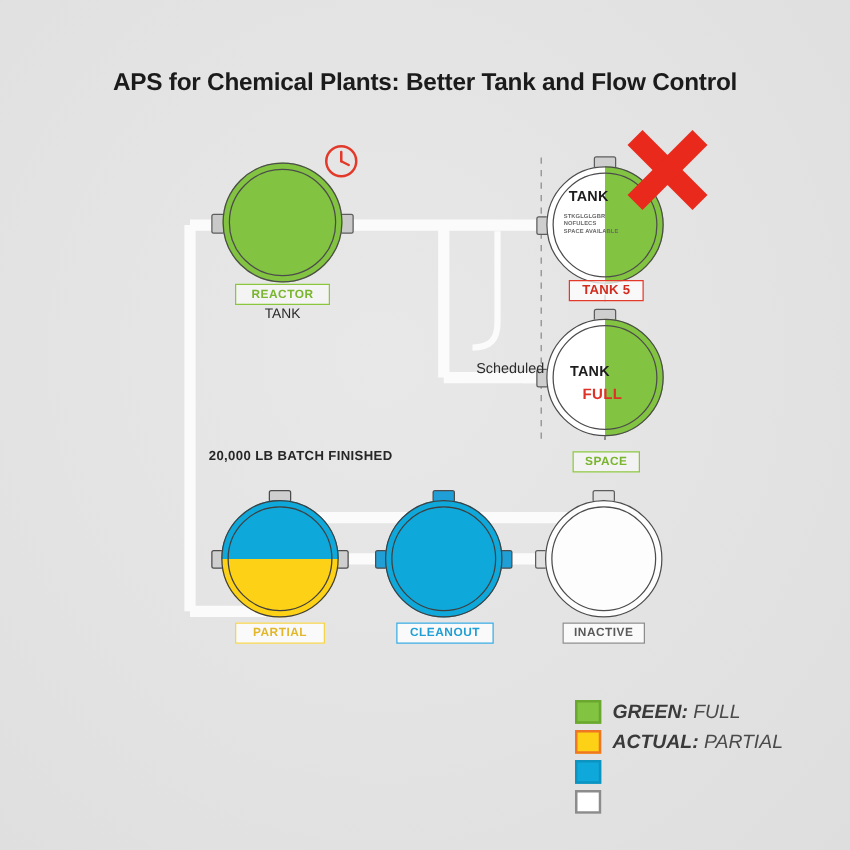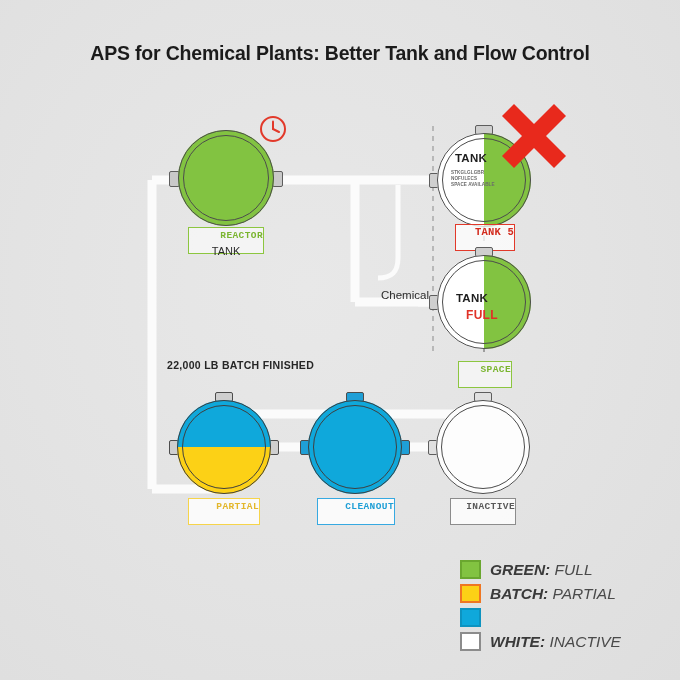--- a/index.html
+++ b/index.html
@@ -18,21 +18,21 @@
     position: relative;
     width: 680px;
     height: 680px;
     background: radial-gradient(ellipse at 45% 42%, #e8e8e8 0%, #e3e3e3 55%, #dedede 100%);
   }
 
   
   .title {
     position: absolute;
     left: 0;
-    top: 42px;
+    top: 55px;
     width: 680px;
     text-align: center;
     font-size: 19.5px;
     font-weight: bold;
     color: #1b1b1b;
     letter-spacing: -0.2px;
   }
 
   
   .pipe-layer {
@@ -68,25 +68,24 @@
 
   
   .badge {
     position: absolute;
     box-sizing: border-box;
     border: 1px solid #999;
     background: rgba(255,255,255,0.55);
     font-size: 9.5px;
     font-weight: bold;
     letter-spacing: 0.4px;
-    text-align: right;
+    text-align: center;
     line-height: 15px;
-    height: 27px;
-    white-space: nowrap;
-    font-family: Liberation Mono, monospace;
+    height: 17px;
+    white-space: nowrap;
   }
   .badge-green { border-color: #8cc63f; color: #7ab52f; }
   .badge-yellow { border-color: #f6d44a; color: #e3b72b; }
   .badge-blue { border-color: #36a9e1; color: #1f9fd6; }
   .badge-gray { border-color: #8c8c8c; color: #5a5a5a; }
   .badge-red { border-color: #e2392a; color: #d32b1e; font-size: 10.5px; letter-spacing: 0.2px;}
 
   .plain-label {
     position: absolute;
     font-size: 11px;
@@ -271,34 +270,33 @@
 
   <div class="tank" style="left:436px; top:400px; width:94px; height:94px;">
     <div class="nozzle" style="left:-8px; top:40px; width:10px; height:15px; background:#e0e0e0; border:1.5px solid #5d5d5d; border-radius:2px;"></div>
     <div class="nozzle" style="left:38px; top:-8px; width:18px; height:10px; background:#e0e0e0; border:1.5px solid #5d5d5d; border-radius:2px;"></div>
     <div class="tank-body" style="left:0; top:0; width:94px; height:94px; background:#fdfdfd;"></div>
     <div class="tank-ring-outer" style="left:0; top:0; width:94px; height:94px; border:1.6px solid #4c4c4c;"></div>
     <div class="tank-ring-inner" style="left:5px; top:5px; width:84px; height:84px; border:1.4px solid #4c4c4c;"></div>
   </div>
   <div class="badge badge-gray" style="left:450px; top:498px; width:66px; background:rgba(255,255,255,0.8);">INACTIVE</div>
 
-  <div class="plain-label" style="left:381px; top:289px; font-size:11.5px;">Chemical</div>
-  <div class="small-caps-label" style="left:167px; top:359px;">22,000 LB BATCH FINISHED</div>
+  <div class="plain-label" style="left:381px; top:289px; font-size:11.5px;">Scheduled</div>
+  <div class="small-caps-label" style="left:167px; top:359px;">20,000 LB BATCH FINISHED</div>
 
   <div class="legend">
     <div class="legend-row">
       <span class="legend-swatch" style="background:#82c341; border:2px solid #6aa72f;"></span>
       <span class="legend-text"><b>GREEN:</b>&nbsp;<span>FULL</span></span>
     </div>
     <div class="legend-row">
       <span class="legend-swatch" style="background:#fcd116; border:2px solid #ef7622;"></span>
-      <span class="legend-text"><b>BATCH:</b>&nbsp;<span>PARTIAL</span></span>
+      <span class="legend-text"><b>ACTUAL:</b>&nbsp;<span>PARTIAL</span></span>
     </div>
     <div class="legend-row">
       <span class="legend-swatch" style="background:#0fa8db; border:2px solid #0d93c0;"></span>
     </div>
     <div class="legend-row">
       <span class="legend-swatch" style="background:#ffffff; border:2px solid #8c8c8c;"></span>
-      <span class="legend-text"><b>WHITE:</b>&nbsp;<span>INACTIVE</span></span>
     </div>
   </div>
 
 </div>
 
 </body></html>

